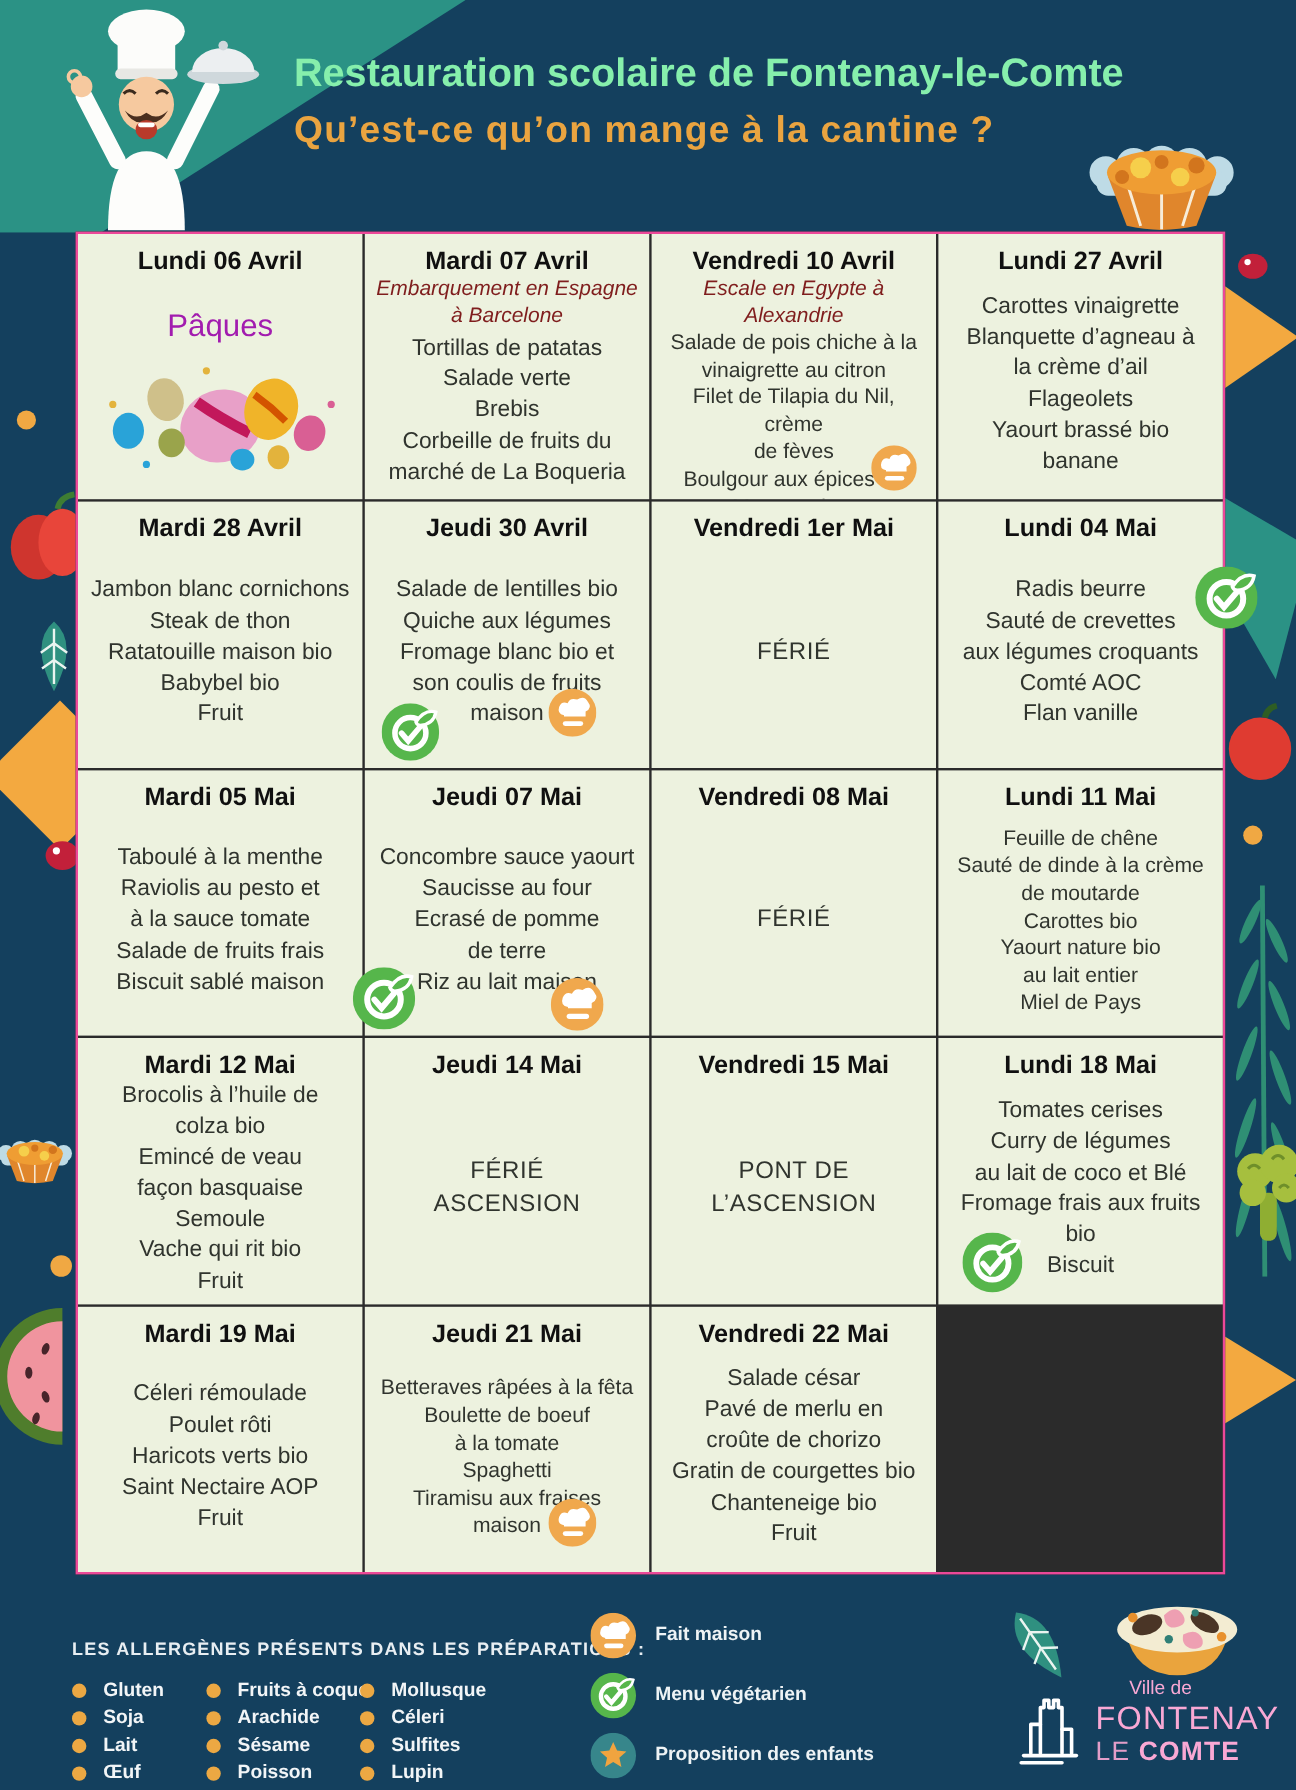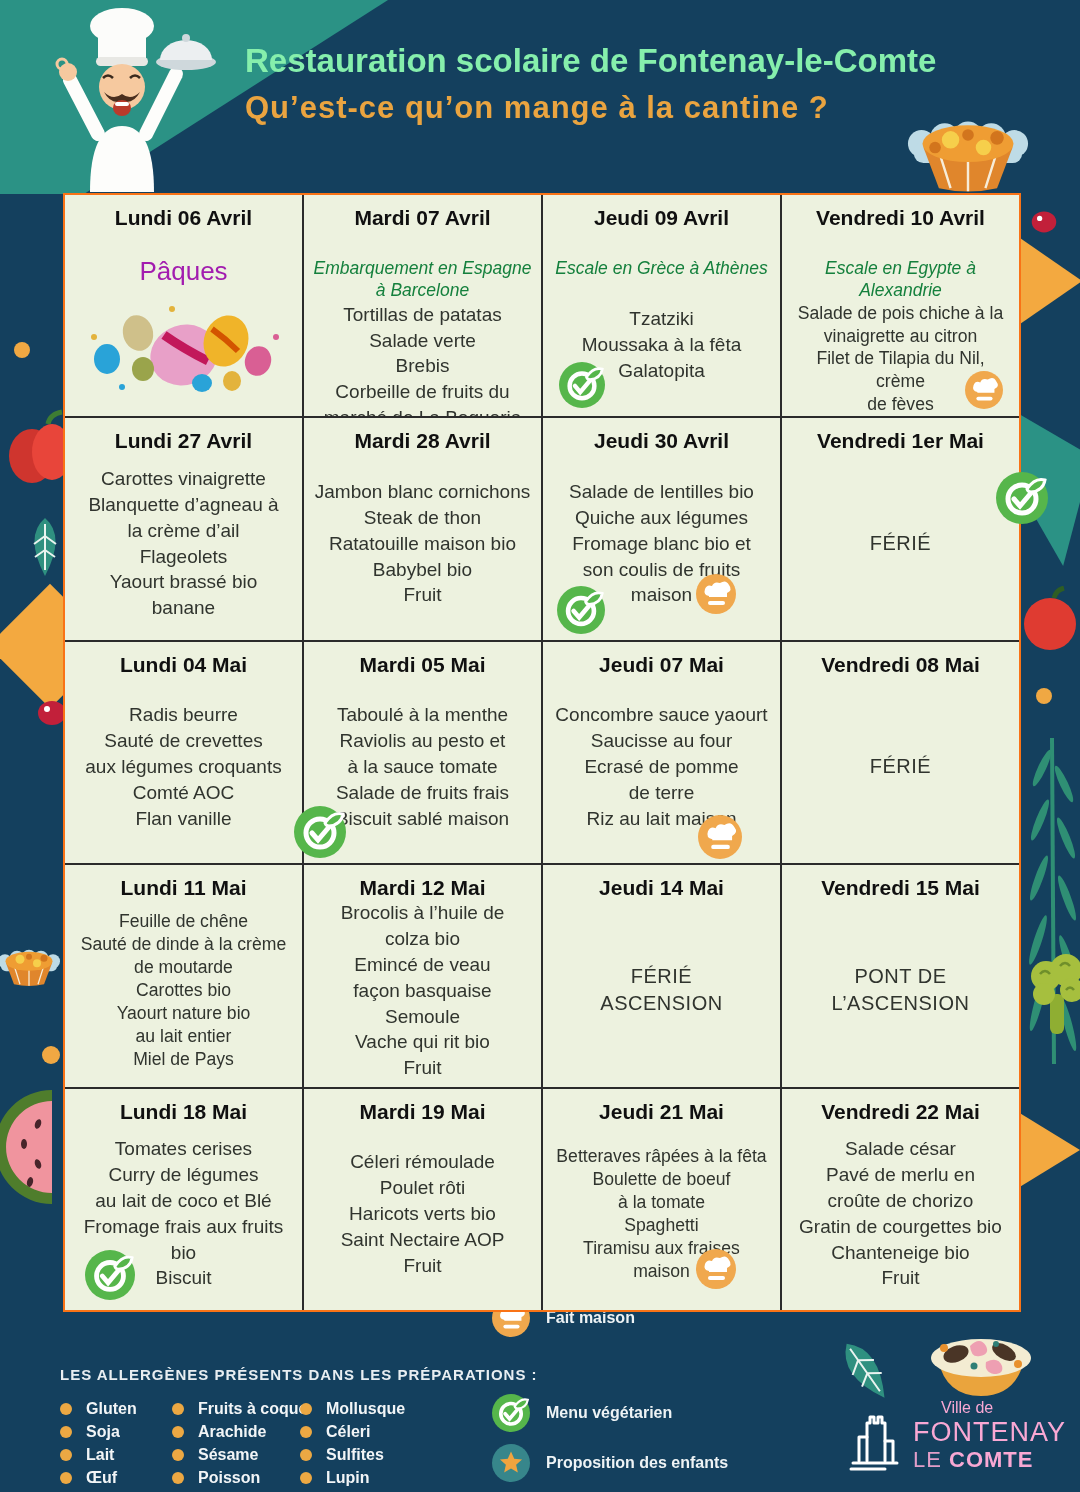--- a/index.html
+++ b/index.html
@@ -9,41 +9,41 @@
   .header-triangle{position:absolute;left:0;top:0;width:400px;height:194px;background:#2b9285;
         clip-path:polygon(0 0,97% 0,21% 100%,0 100%);z-index:0;}
   .chef{position:absolute;left:18px;top:2px;width:220px;height:190px;z-index:1;}
   .h-title{position:absolute;left:245px;top:42px;font-size:33px;font-weight:bold;color:#86efac;z-index:1;}
   .h-sub{position:absolute;left:245px;top:90px;font-size:31px;font-weight:bold;color:#eaa440;letter-spacing:1px;z-index:1;}
   .h-date{position:absolute;left:245px;top:140px;font-size:28px;font-weight:bold;color:#f4f8f7;z-index:1;}
   .tart-tr{position:absolute;left:898px;top:103px;width:140px;height:92px;z-index:1;}
   
   .menu-table{position:absolute;left:63px;top:193px;width:954px;height:1115px;z-index:2;
         display:grid;grid-template-columns:repeat(4,1fr);grid-template-rows:repeat(5,1fr);
-        gap:2px;background:#2b2b2b;border:2px solid #f97316;}
+        gap:2px;background:#2b2b2b;border:2px solid #ec4899;}
   .cell{position:relative;background:#edf2df;display:flex;flex-direction:column;align-items:center;
         padding:6px 8px;text-align:center;overflow:hidden;}
   .day-title{font-weight:bold;font-size:21px;color:#101010;margin-top:5px;white-space:pre-line;}
-  .theme{font-style:italic;font-size:17.5px;color:#15803d;margin-top:28px;white-space:pre-line;line-height:1.25;}
+  .theme{font-style:italic;font-size:17.5px;color:#7f1d1d;margin-top:0;white-space:pre-line;line-height:1.25;}
   .lines{flex:1;display:flex;align-items:center;justify-content:center;white-space:pre-line;
         font-size:19px;line-height:1.36;color:#30342e;}
   .small .lines{font-size:17.6px;line-height:1.3;}
   .ferie .lines{font-size:20px;letter-spacing:.5px;}
   .easter-word{font-size:26px;color:#a21caf;margin-top:26px;}
   .eggs{margin-top:10px;width:208px;height:96px;}
   .badge{position:absolute;}
   
   .allerg-title{position:absolute;left:60px;top:1366px;font-size:15px;letter-spacing:1px;color:#e8eef2;font-weight:bold;z-index:1;}
   .allerg-col{position:absolute;top:1400px;z-index:1;list-style:none;margin:0;padding:0;}
   .allerg-col li{position:relative;padding-left:26px;margin-bottom:5px;font-size:16px;font-weight:bold;color:#f2f5f7;}
   .allerg-col li::before{content:"";position:absolute;left:0;top:3px;width:12px;height:12px;border-radius:50%;background:#eca843;}
   .col1{left:60px;} .col2{left:172px;} .col3{left:300px;}
   .legend-row{position:absolute;left:492px;display:flex;align-items:center;gap:16px;z-index:1;}
   .legend-label{font-size:16px;font-weight:bold;color:#eef3f5;}
-  .lg1{top:1299px;} .lg2{top:1394px;} .lg3{top:1444px;}
+  .lg1{top:1344px;} .lg2{top:1394px;} .lg3{top:1444px;}
   
   .leaf-br{position:absolute;left:832px;top:1334px;width:66px;height:72px;z-index:1;}
   .bowl{position:absolute;left:922px;top:1326px;width:118px;height:80px;z-index:1;}
   .logo{position:absolute;left:845px;top:1400px;display:flex;gap:10px;align-items:center;z-index:1;}
   .logo-text{color:#f9a8d4;line-height:1;}
   .logo-small{font-size:16px;margin-left:28px;}
   .logo-main{font-size:27px;font-weight:normal;letter-spacing:1px;margin-top:3px;}
   .logo-line3{font-size:22px;margin-top:3px;letter-spacing:1px;}
   .logo-le{font-weight:normal;opacity:.9;}
   .logo-comte{font-weight:bold;}
@@ -125,33 +125,20 @@
     </div>
     <div class="cell">
       <div class="day-title">Mardi 07 Avril</div>
       <div class="theme">Embarquement en Espagne
 à Barcelone</div>
       <div class="lines">Tortillas de patatas
 Salade verte
 Brebis
 Corbeille de fruits du
 marché de La Boqueria</div>
-    </div>
-    <div class="cell">
-      <div class="day-title">Jeudi 09 Avril</div>
-      <div class="theme">Escale en Grèce à Athènes</div>
-      <div class="lines">Tzatziki
-Moussaka à la fêta
-Galatopita</div>
-      <svg class="badge" style="left:16px;bottom:8px;width:46px;height:46px;" viewBox="0 0 52 52">
-        <circle cx="26" cy="26" r="26" fill="#56b64b"></circle>
-        <circle cx="26" cy="27" r="14" fill="none" stroke="#fff" stroke-width="5"></circle>
-        <path d="M18 27 l6 7 l11 -13" stroke="#fff" stroke-width="5" fill="none" stroke-linecap="round"></path>
-        <path d="M31 17 q8 -12 18 -9 q-2 11 -14 12 q-3 0 -4 -3z" fill="#56b64b" stroke="#fff" stroke-width="3"></path>
-      </svg>
     </div>
     <div class="cell small">
       <div class="day-title">Vendredi 10 Avril</div>
       <div class="theme">Escale en Egypte à Alexandrie</div>
       <div class="lines">Salade de pois chiche à la
 vinaigrette au citron
 Filet de Tilapia du Nil, crème
 de fèves
 Boulgour aux épices du
 Moyen-orient

